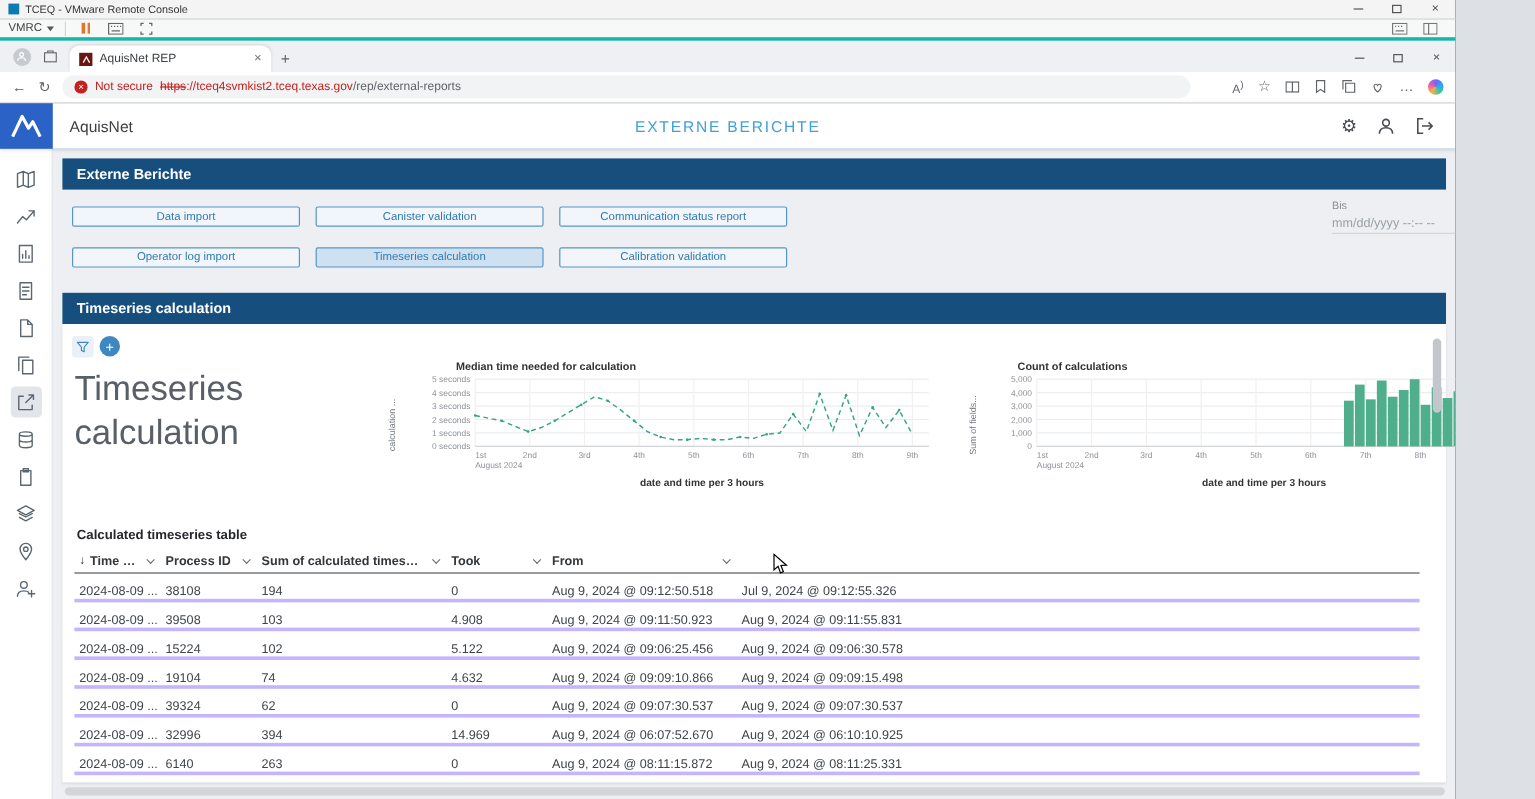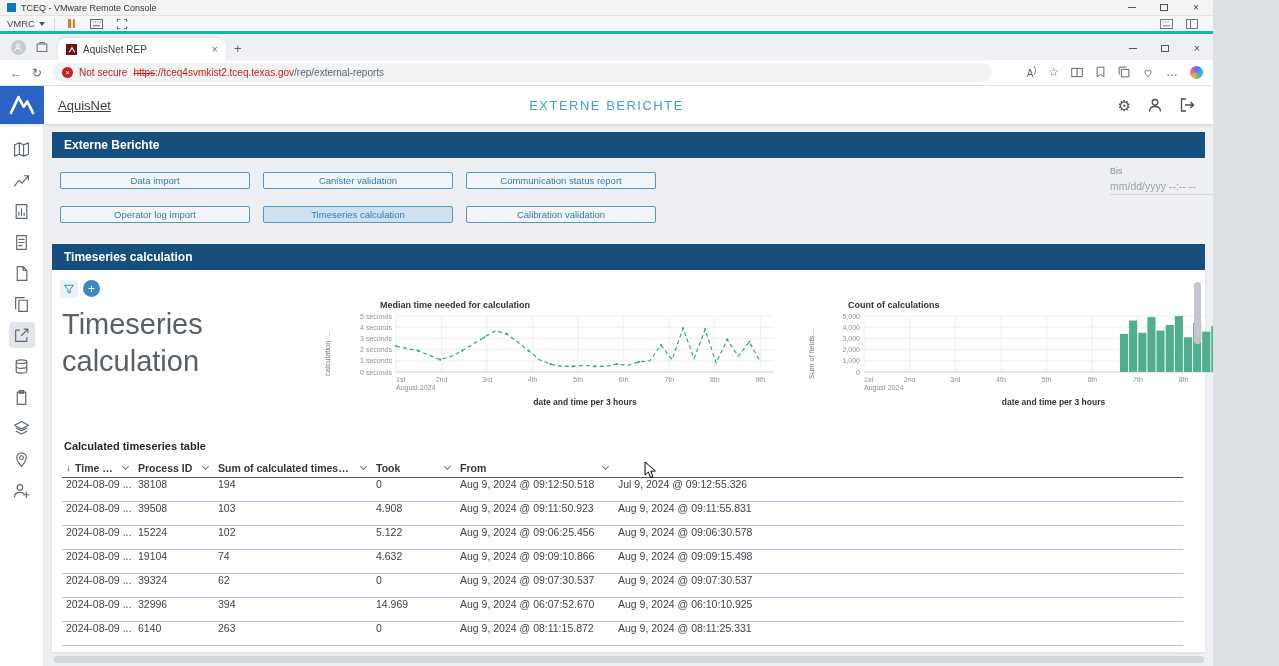--- a/index.html
+++ b/index.html
@@ -44,21 +44,21 @@
 .sec-text{color:#c5221f;}
 .url-scheme{color:#c5221f;text-decoration:line-through;}
 .url-host{color:#c5221f;}
 .url-path{color:#5f6368;}
 #nav-right{display:flex;align-items:center;gap:12px;margin-left:auto;}
 .copilot{width:13px;height:13px;border-radius:50%;background:conic-gradient(#7b61ff,#2aa8f2,#40c4a3,#f2b342,#e6619e,#7b61ff);}
 
 
 #app-header{height:38px;background:#fff;display:flex;align-items:center;position:relative;box-shadow:0 1px 3px rgba(0,0,0,.14);z-index:5;}
 #app-logo{width:44px;height:38px;background:#2a62c6;display:flex;align-items:center;justify-content:center;flex:none;}
-#brand{margin-left:14px;font-size:13px;color:#3c4043;text-decoration:underline;}
+#brand{margin-left:14px;font-size:13px;color:#3c4043;}
 #center-title{position:absolute;left:50%;transform:translateX(-50%);color:#3da0d9;font-size:13px;letter-spacing:1.5px;}
 #header-icons{margin-left:auto;display:flex;gap:16px;align-items:center;padding-right:18px;}
 .hdr-icon{cursor:pointer;display:flex;align-items:center;justify-content:center;color:#4a4e53;}
 .gear-glyph{font-size:15px;line-height:15px;}
 
 
 #app-body{display:flex;height:542px;}
 #sidebar{width:44px;background:#fff;border-right:1px solid #e4e6ea;display:flex;flex-direction:column;align-items:center;padding-top:12px;gap:5px;flex:none;}
 .side-cell{width:26px;height:26px;border-radius:4px;display:flex;align-items:center;justify-content:center;cursor:pointer;}
 .side-cell.active{background:#e2e5e9;}
@@ -92,21 +92,21 @@
 .yrot{width:14px;display:flex;align-items:center;justify-content:center;writing-mode:vertical-rl;transform:rotate(180deg);font-size:7.5px;color:#767b80;}
 .chart-xlabel{font-size:8.5px;font-weight:700;color:#333;text-align:center;margin-top:1px;}
 
 #table-caption{position:absolute;left:12px;top:170px;font-size:11px;font-weight:700;color:#24262a;}
 #ts-table{position:absolute;left:10px;right:22px;top:188px;}
 .t-header{display:flex;border-bottom:1px solid #55595e;height:20px;align-items:center;}
 .t-hcell{display:flex;align-items:center;font-size:10.5px;font-weight:600;color:#33373c;padding:0 4px;gap:4px;white-space:nowrap;overflow:hidden;cursor:pointer;}
 .hspacer{flex:1;}
 .chev{width:5px;height:5px;border-right:1.2px solid #6b7077;border-bottom:1.2px solid #6b7077;transform:rotate(45deg);flex:none;margin:0 2px 2px 0;cursor:pointer;}
 .sort-ind{font-size:10px;color:#33373c;}
-.t-row{display:flex;height:24px;align-items:flex-start;border-bottom:1px solid #c4b5fd;}
+.t-row{display:flex;height:24px;align-items:flex-end;border-bottom:3px solid #c4b5fd;}
 .t-cell{font-size:10.5px;color:#3f4449;padding:0 4px;white-space:nowrap;overflow:hidden;}
 
 #vscroll{position:absolute;right:12px;top:158px;width:7px;height:62px;background:#c3c6cb;border-radius:4px;cursor:pointer;}
 #hscroll{position:absolute;left:10px;bottom:3px;height:7px;width:1150px;background:#d2d5d9;border-radius:4px;cursor:pointer;}
 #cursor{position:absolute;left:644px;top:461px;z-index:50;pointer-events:none;}
 svg{display:block;}
 </style>
 </head>
 <body>
 

